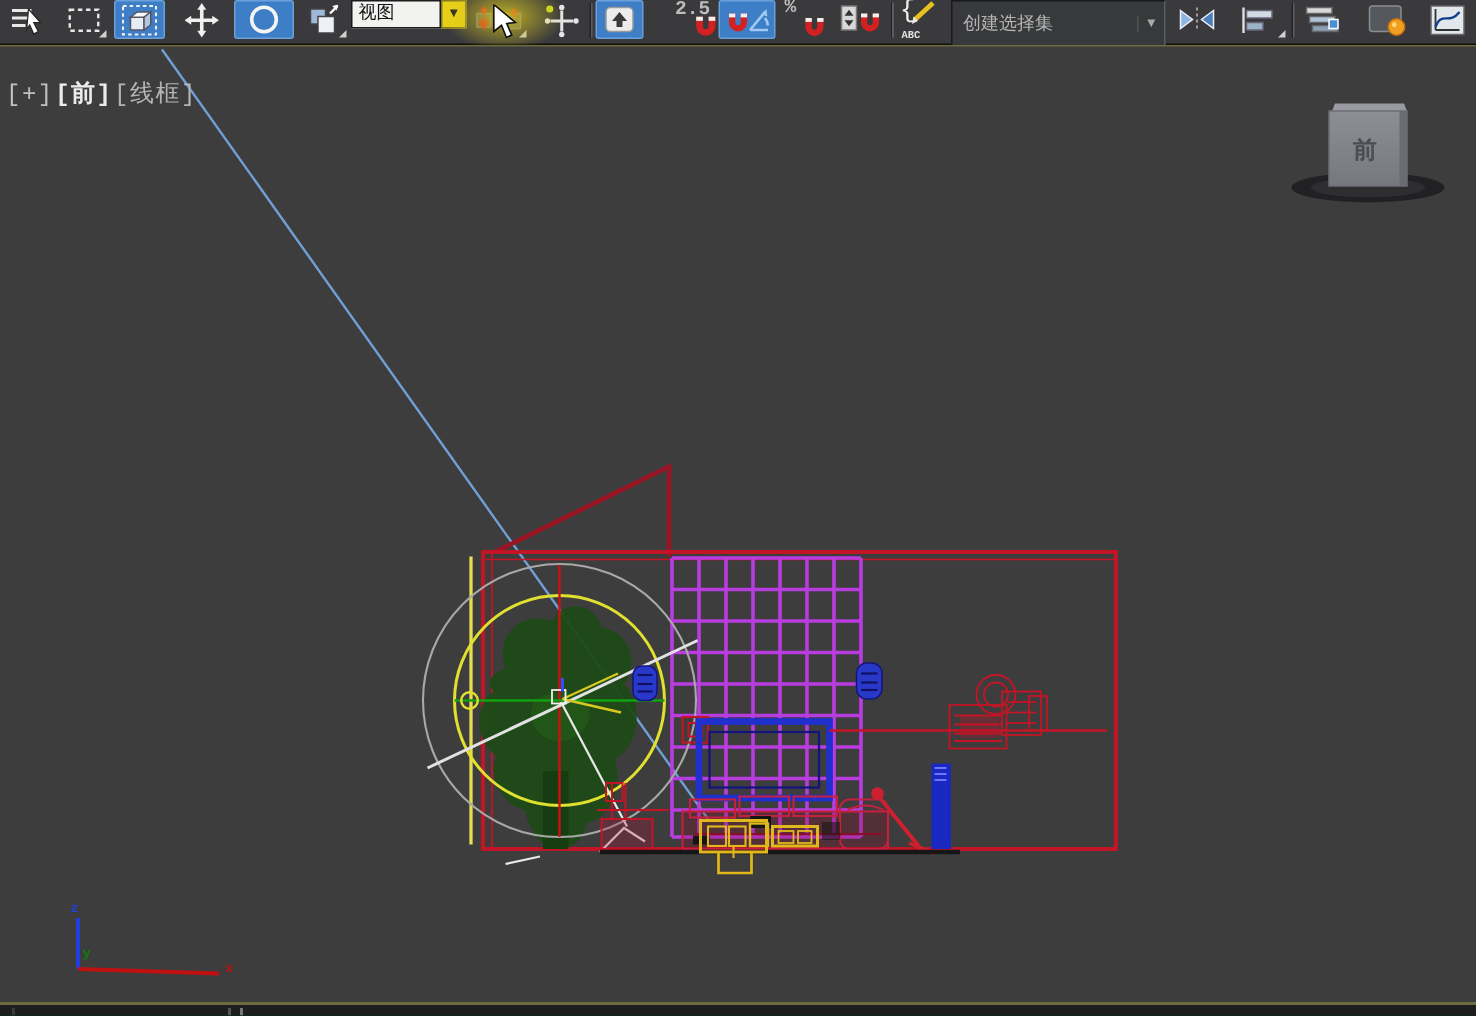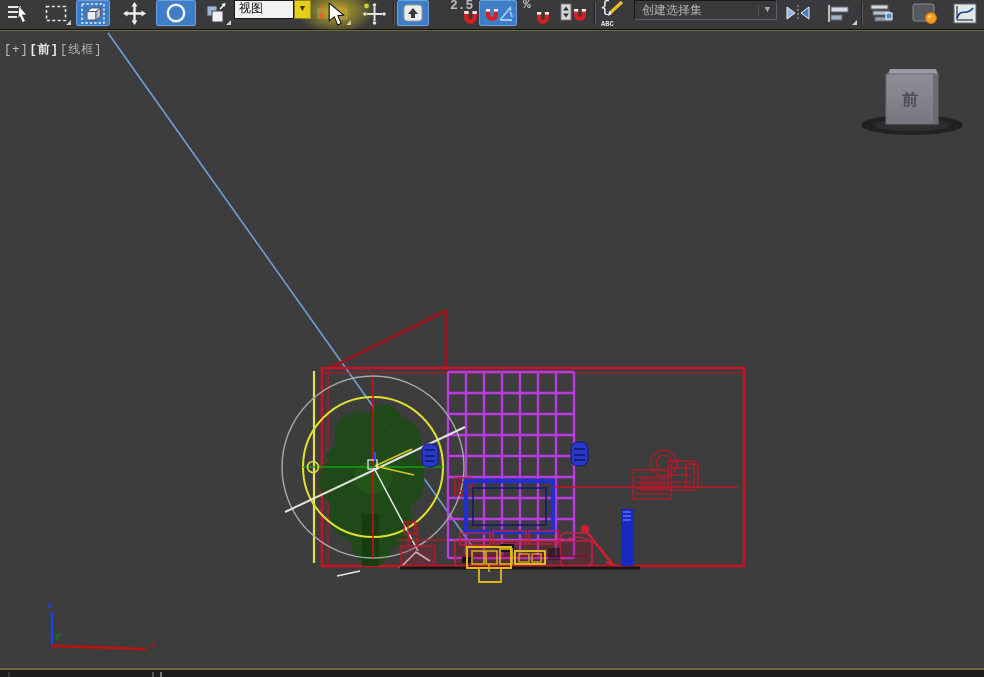--- a/index.html
+++ b/index.html
@@ -17,34 +17,34 @@
   .sep{position:absolute;top:2px;width:2px;height:23px;
        background:linear-gradient(to right,#242426 50%,#5a5d60 50%);}
   .lbl-gray{color:#bcbcbc;font-weight:bold;}
   
   #refcoord{position:absolute;left:234px;top:0;width:78px;height:19px;display:flex;}
   #refcoord .field{width:60px;height:100%;background:#f2f2f0;border:1px solid #1a1a1a;
         box-sizing:border-box;color:#111;font-size:12px;line-height:17px;padding-left:4px;overflow:hidden;}
   #refcoord .chev{width:17px;height:100%;background:#e8cf18;border:1px solid #857a20;box-sizing:border-box;
         color:#222;font-size:9px;text-align:center;line-height:17px;}
   
-  #namedsel{position:absolute;left:634px;top:0;width:143px;height:20px;background:#37393b;
+  #namedsel{position:absolute;left:634px;top:0;width:143px;height:31px;background:#37393b;
         border-top:1px solid #18181a;border-left:1px solid #18181a;
         border-bottom:1px solid #5c5f62;border-right:1px solid #5c5f62;
         box-sizing:border-box;display:flex;align-items:center;}
   #namedsel .txt{flex:1;color:#b4b4b4;font-size:12px;padding-left:7px;white-space:nowrap;overflow:hidden;}
   #namedsel .chev{width:17px;border-left:1px solid #555;color:#aaa;font-size:9px;text-align:center;}
   
   #glow{position:absolute;left:296px;top:-12px;width:80px;height:46px;border-radius:50%;
         background:radial-gradient(closest-side,rgba(214,196,32,.85),rgba(214,196,32,.35) 60%,rgba(214,196,32,0));
         pointer-events:none;}
   #cursor{position:absolute;left:327px;top:3px;pointer-events:none;}
   
   #viewport{position:absolute;left:0;top:31px;width:984px;height:637px;background:#3d3d3d;}
-  #vplabel{position:absolute;left:4px;top:10px;font-size:12px;letter-spacing:1px;cursor:default;}
+  #vplabel{position:absolute;left:4px;top:21px;font-size:16px;letter-spacing:1px;cursor:default;}
   #vplabel span{margin-right:1px;}
   
   #bottomstrip{position:absolute;left:0;top:668px;width:984px;height:9px;background:#1d1d20;
         border-top:2px solid #6e6a40;}
   .bmark{position:absolute;top:2px;width:2px;height:6px;background:#555;}
 </style>
 </head>
 <body>
 
 <div id="app">

